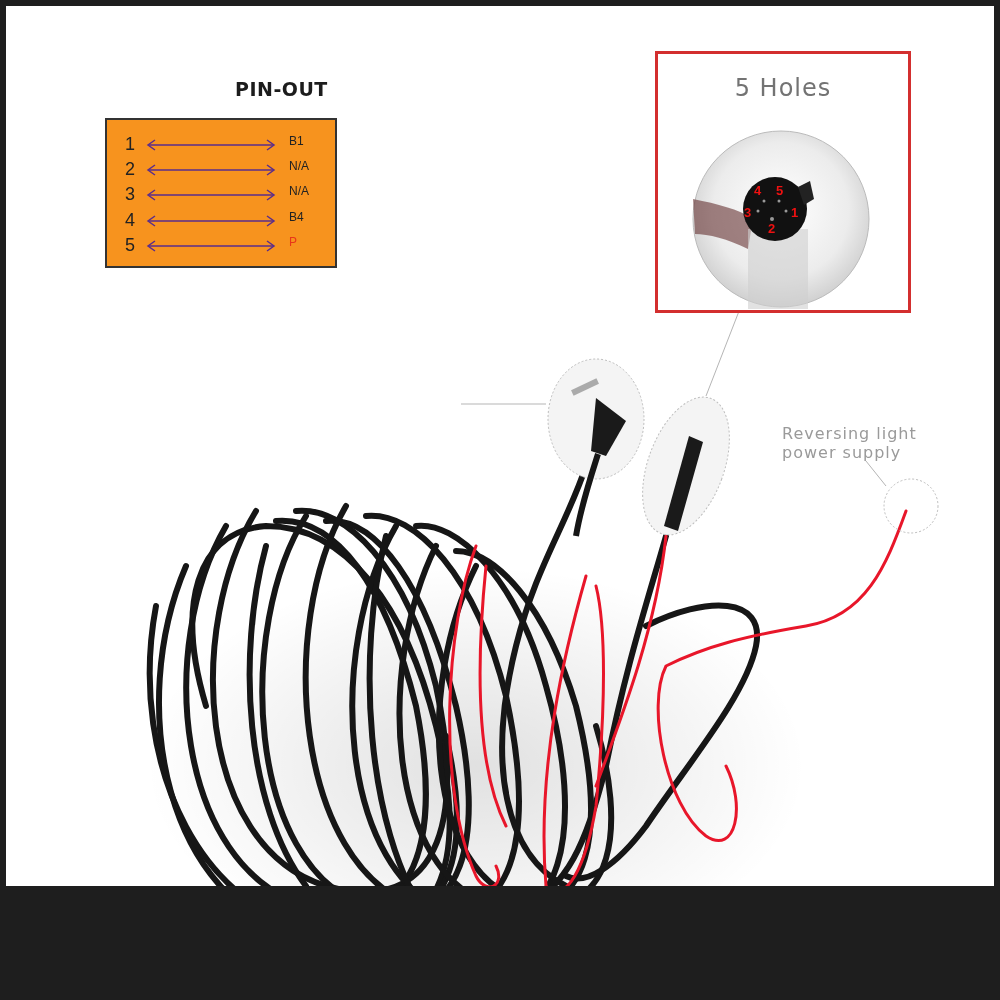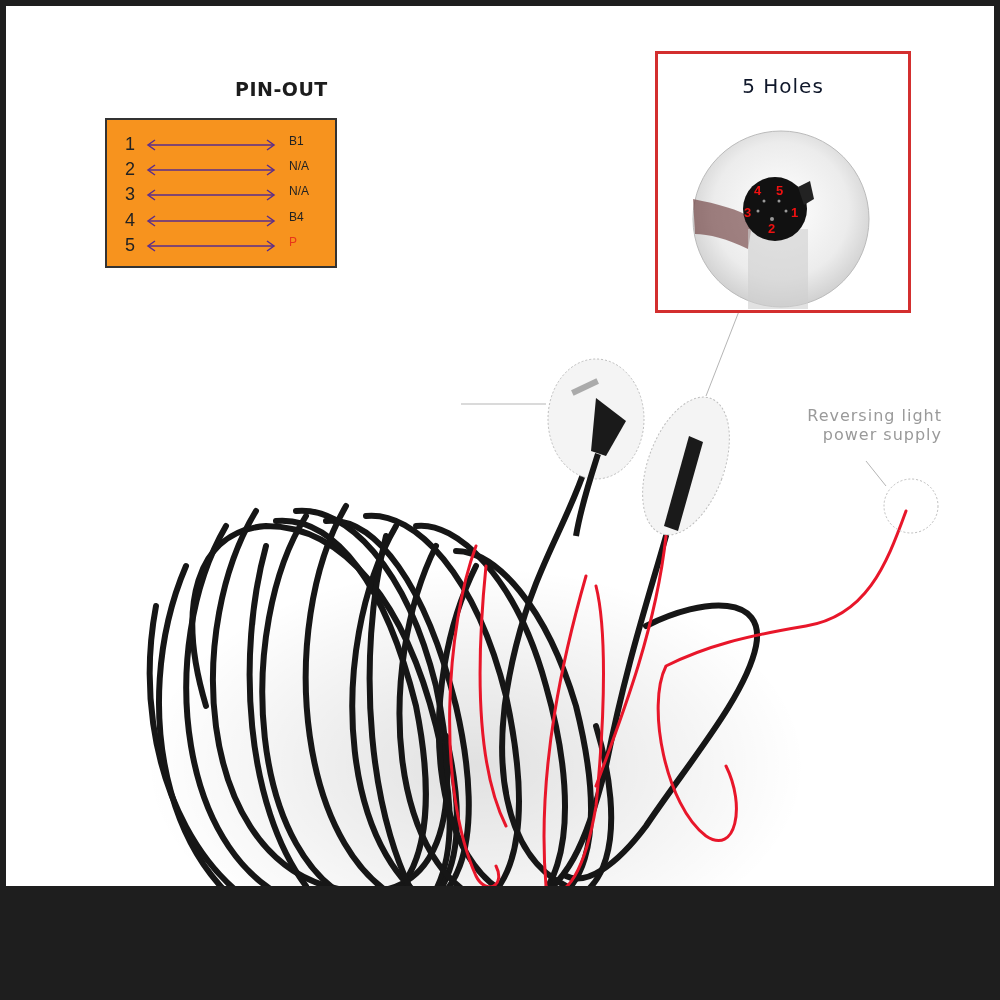--- a/index.html
+++ b/index.html
@@ -6,21 +6,21 @@
   body { width:1000px; height:1000px; background:#1e1e1e; position:relative; overflow:hidden; font-family:"DejaVu Sans", sans-serif; }
   .canvas { position:absolute; left:6px; top:6px; width:988px; height:880px; background:#ffffff; overflow:hidden; }
   .pinout-title { position:absolute; left:229px; top:72px; font-size:19px; font-weight:bold; color:#1c1c1c; letter-spacing:0.5px; }
   .pinout-box { position:absolute; left:99px; top:112px; width:232px; height:150px; background:#f7931e; border:2px solid #333; box-sizing:border-box; }
   .pin-row { position:absolute; left:0; width:100%; height:24px; }
   .pin-num { position:absolute; left:18px; top:0; font-family:"Liberation Sans", sans-serif; font-size:18px; color:#222; }
   .pin-arrow { position:absolute; left:38px; top:3px; width:132px; height:16px; }
   .pin-val { position:absolute; left:182px; top:0; font-family:"Liberation Sans", sans-serif; font-size:12px; color:#222; }
   .pin-val.red { color:#e8361a; }
   .holes-box { position:absolute; left:649px; top:45px; width:256px; height:262px; border:3px solid #d32f2f; box-sizing:border-box; background:#fff; }
-  .holes-title { position:absolute; left:0; width:100%; top:20px; text-align:center; font-size:20px; color:#0f172a; letter-spacing:1px; }
+  .holes-title { position:absolute; left:0; width:100%; top:20px; text-align:center; font-size:24px; color:#737373; letter-spacing:1px; }
   .callout-text { position:absolute; color:#9a9a9a; font-size:16px; letter-spacing:1px; }
   svg.art { position:absolute; left:0; top:0; }
 </style>
 </head>
 <body>
 
 <div class="canvas">
 
   <svg class="art" width="988" height="988" viewBox="0 0 988 988">
     <defs>
@@ -152,18 +152,18 @@
       <g fill="#999">
           <circle cx="106" cy="92" r="1.5"></circle>
           <circle cx="121" cy="92" r="1.5"></circle>
           <circle cx="100" cy="102" r="1.5"></circle>
           <circle cx="128" cy="102" r="1.5"></circle>
           <circle cx="114" cy="110" r="2"></circle>
         </g>
     </svg>
   </div>
 
-  <div class="callout-text" style="left:776px;top:400px;text-align:right;width:160px">
+  <div class="callout-text" style="left:776px;top:418px;text-align:left;width:160px">
     <div>Reversing light</div>
     <div>power supply</div>
   </div>
 
 </div>
 
 </body></html>

